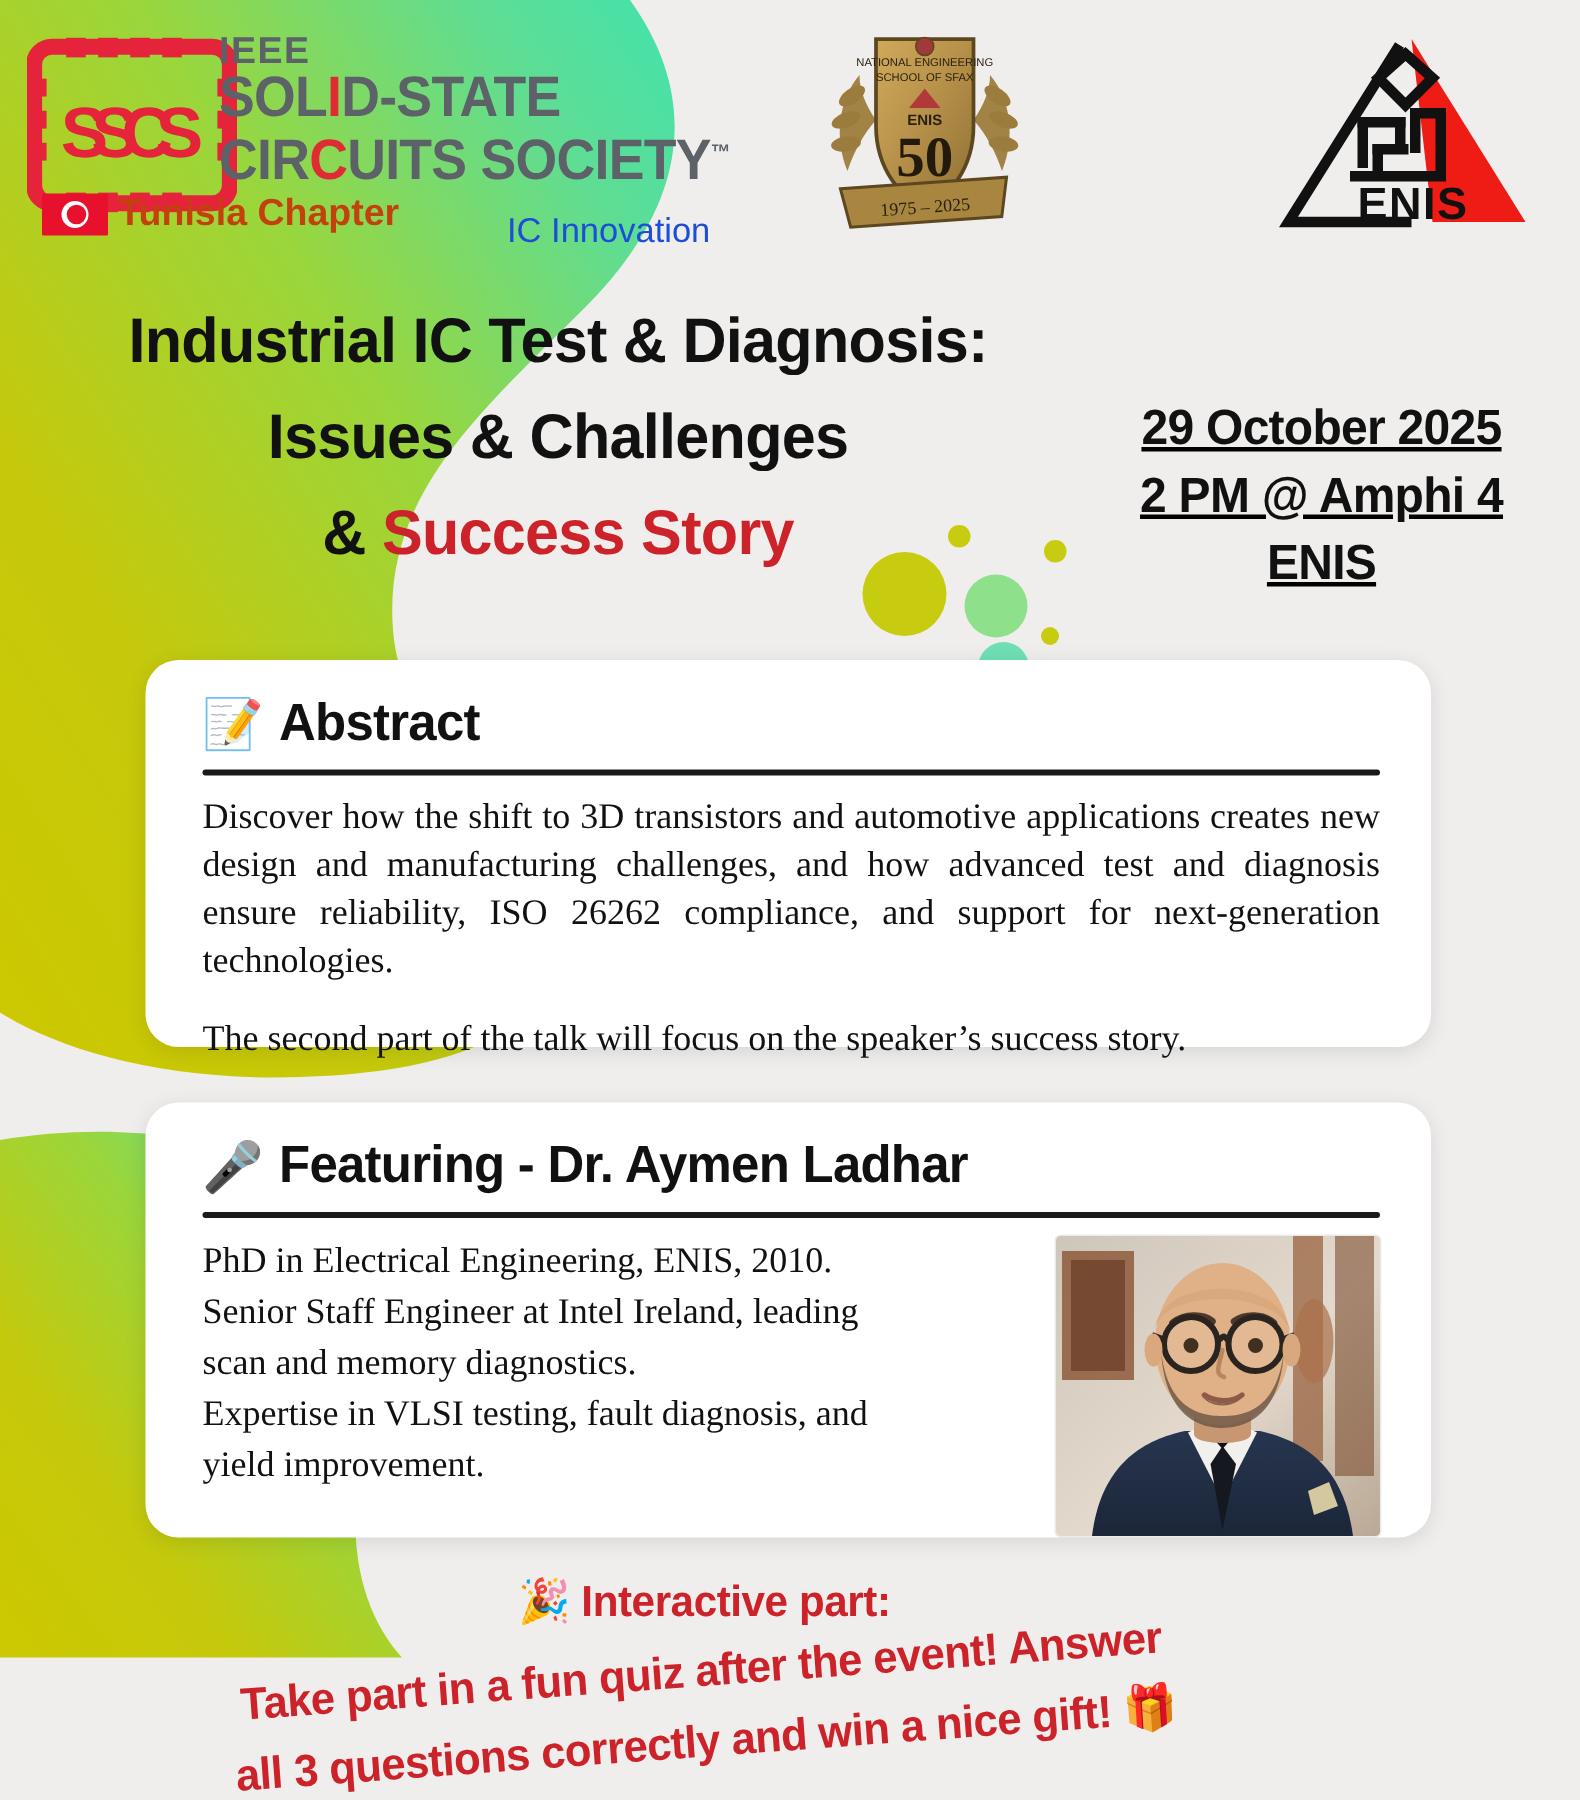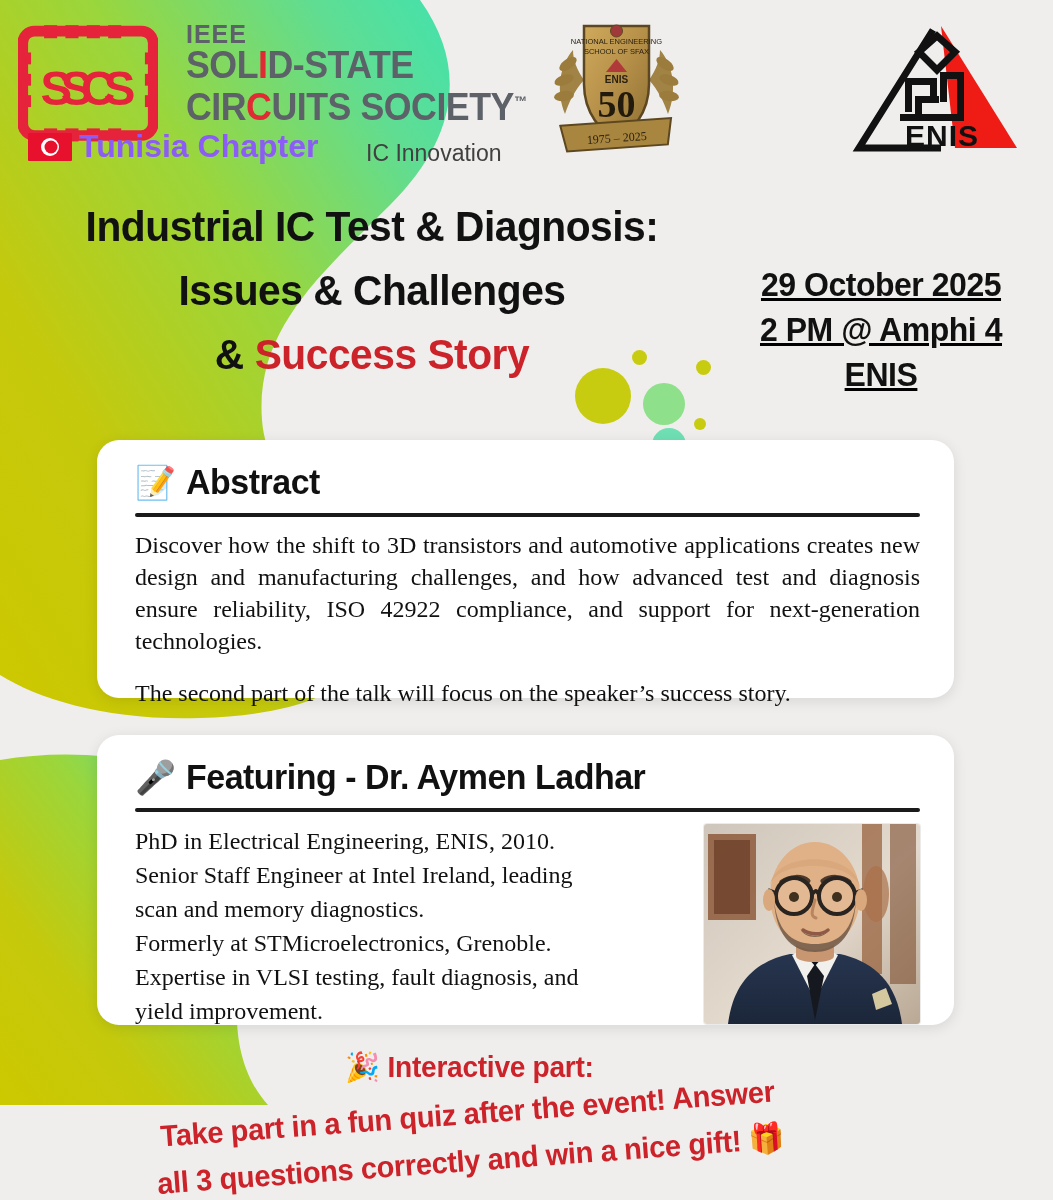--- a/index.html
+++ b/index.html
@@ -17,35 +17,35 @@
 
   
   .dot{position:absolute;border-radius:50%;z-index:1;}
 
   
   .header{position:absolute;left:0;top:0;width:1053px;height:175px;z-index:3;}
 
   .sscs-logo{position:absolute;left:18px;top:24px;width:446px;height:126px;}
   .sscs-chip{position:absolute;left:0;top:0;width:140px;height:100px;}
   .sscs-chip svg{display:block;}
-  .sscs-words{position:absolute;left:128px;top:-3px;width:320px;margin-left:40px;}
+  .sscs-words{position:absolute;left:128px;top:-3px;width:320px;}
   .ieee-line{font-size:25px;font-weight:bold;color:#5d6168;letter-spacing:1px;line-height:26px;
     font-family:"Liberation Sans",sans-serif;}
   .solid-line{font-size:38px;font-weight:bold;color:#5d6168;line-height:36px;letter-spacing:-0.5px;
     transform:scaleX(0.94);transform-origin:left center;white-space:nowrap;}
   .solid-line .hl{color:#e02b34;}
   .tm{font-size:14px;vertical-align:super;}
   .tunisia-row{position:absolute;left:10px;top:104px;display:flex;align-items:center;gap:7px;}
   .tn-flag{width:44px;height:28px;background:#e8112d;position:relative;border-radius:1px;display:block;}
   .tn-flag:after{content:"";position:absolute;left:50%;top:50%;transform:translate(-50%,-50%);
     width:18px;height:18px;border-radius:50%;background:#fff;}
   .tn-flag:before{content:"";position:absolute;left:52%;top:50%;transform:translate(-50%,-50%);
     width:13px;height:13px;border-radius:50%;background:#e8112d;z-index:2;}
-  .tunisia-txt{font-size:32px;font-weight:bold;color:#8b5cf6;white-space:nowrap;}
-  .ic-innov{position:absolute;left:320px;top:116px;font-size:23px;color:#404040;white-space:nowrap;margin-left:28px;}
+  .tunisia-txt{font-size:25px;font-weight:bold;color:#c2410c;white-space:nowrap;}
+  .ic-innov{position:absolute;left:320px;top:116px;font-size:23px;color:#1d4ed8;white-space:nowrap;}
 
   .enis50{position:absolute;left:539px;top:14px;width:155px;height:150px;}
   .enis50 svg{display:block;}
 
   .enis-tri{position:absolute;left:845px;top:22px;width:180px;height:136px;}
   .enis-tri svg{display:block;}
 
   
   .title-block{position:absolute;left:16px;top:195px;width:712px;z-index:3;text-align:center;}
   .title-line{font-family:"Liberation Sans",sans-serif;font-weight:bold;color:#111;
@@ -232,38 +232,37 @@
     <div class="when-line">ENIS</div>
   </div>
 
   <div class="card" id="abstract-card">
     <div class="card-inner">
       <div class="card-head">
         <span class="card-emoji">📝</span>
         <span class="card-title">Abstract</span>
       </div>
       <div class="rule"></div>
-      <div class="body-serif justify">Discover how the shift to 3D transistors and automotive applications creates new design and manufacturing challenges, and how advanced test and diagnosis ensure reliability, ISO 42922 compliance, and support for next-generation technologies.</div>
+      <div class="body-serif justify">Discover how the shift to 3D transistors and automotive applications creates new design and manufacturing challenges, and how advanced test and diagnosis ensure reliability, ISO 26262 compliance, and support for next-generation technologies.</div>
       <div class="body-serif para2">The second part of the talk will focus on the speaker’s success story.</div>
     </div>
   </div>
 
   <div class="card" id="speaker-card">
     <div class="card-inner">
       <div class="card-head">
         <span class="card-emoji">🎤</span>
         <span class="card-title">Featuring - Dr. Aymen Ladhar</span>
       </div>
       <div class="rule"></div>
       <div class="speaker-flex">
         <div class="speaker-bio">
           <div>PhD in Electrical Engineering, ENIS, 2010.</div>
           <div>Senior Staff Engineer at Intel Ireland, leading</div>
           <div>scan and memory diagnostics.</div>
-          <div>Formerly at STMicroelectronics, Grenoble.</div>
           <div>Expertise in VLSI testing, fault diagnosis, and</div>
           <div>yield improvement.</div>
         </div>
         <div class="photo">
           <svg viewBox="0 0 216 200" xmlns="http://www.w3.org/2000/svg">
             <defs>
               <linearGradient id="bgRoom" x1="0" y1="0" x2="1" y2="1">
                 <stop offset="0%" stop-color="#cfc6bb"></stop>
                 <stop offset="55%" stop-color="#e3d9cd"></stop>
                 <stop offset="100%" stop-color="#b9a894"></stop>

